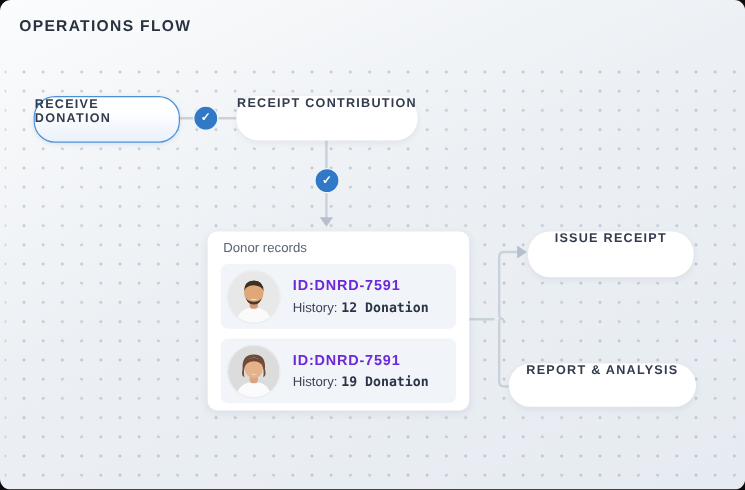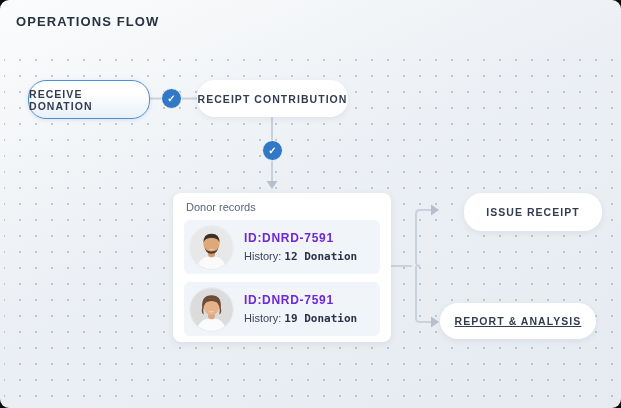--- a/index.html
+++ b/index.html
@@ -3,29 +3,29 @@
 <meta charset="utf-8">
 <style>
   html,body{margin:0;padding:0;background:#0c0c0c;font-family:"Liberation Sans",sans-serif;}
   .screen{position:relative;width:621px;height:408px;border-radius:9px;overflow:hidden;
     background:linear-gradient(155deg,#fbfcfd 0%,#f5f7f9 18%,#ecf0f4 45%,#e6ebf1 100%);}
   .dot-grid{position:absolute;left:4px;top:46px;right:4px;bottom:4px;
     background-image:radial-gradient(circle,rgba(144,156,172,.5) 1px,rgba(0,0,0,0) 1.4px);
     background-size:16px 16px;background-position:8px 6px;pointer-events:none;}
   .page-title{position:absolute;left:16px;top:14px;font-size:13px;font-weight:700;
     letter-spacing:1.1px;color:#2a3240;}
-  .node{position:absolute;display:flex;align-items:center;justify-content:center;
+  .node{position:absolute;display:flex;align-items:flex-start;justify-content:center;
     background:#ffffff;border-radius:18px;box-shadow:0 2px 6px rgba(35,55,95,.08);
     font-size:10.5px;font-weight:700;letter-spacing:1.05px;color:#333c4f;cursor:pointer;}
   .node-receive{left:28px;top:80px;width:120px;height:37px;
     border:1.5px solid #4a90d9;box-shadow:0 1px 4px rgba(60,110,180,.15);
     background:linear-gradient(180deg,#ffffff 30%,#e9f1fa 100%);}
   .node-process{left:197px;top:80px;width:151px;height:37px;}
-  .node-issue{left:440px;top:193px;width:138px;height:38px;margin-left:24px;}
-  .node-report{left:440px;top:303px;width:156px;height:36px;text-decoration:underline;}
+  .node-issue{left:440px;top:193px;width:138px;height:38px;}
+  .node-report{left:424px;top:303px;width:156px;height:36px;}
   .connector-svg{position:absolute;left:0;top:0;width:621px;height:408px;pointer-events:none;}
   .check-badge{position:absolute;width:19px;height:19px;border-radius:50%;
     background:#3179c6;border:1.5px solid #f2f5f9;display:flex;align-items:center;justify-content:center;
     color:#ffffff;font-size:10px;font-weight:700;line-height:1;}
   .check-1{left:161px;top:88px;}
   .check-2{left:262px;top:140px;}
   .donor-card{position:absolute;left:173px;top:193px;width:218px;height:149px;
     background:#ffffff;border-radius:8px;box-shadow:0 2px 7px rgba(35,55,95,.09);box-sizing:border-box;
     padding:8px 11px;}
   .donor-card-title{font-size:11px;color:#59,                  }

